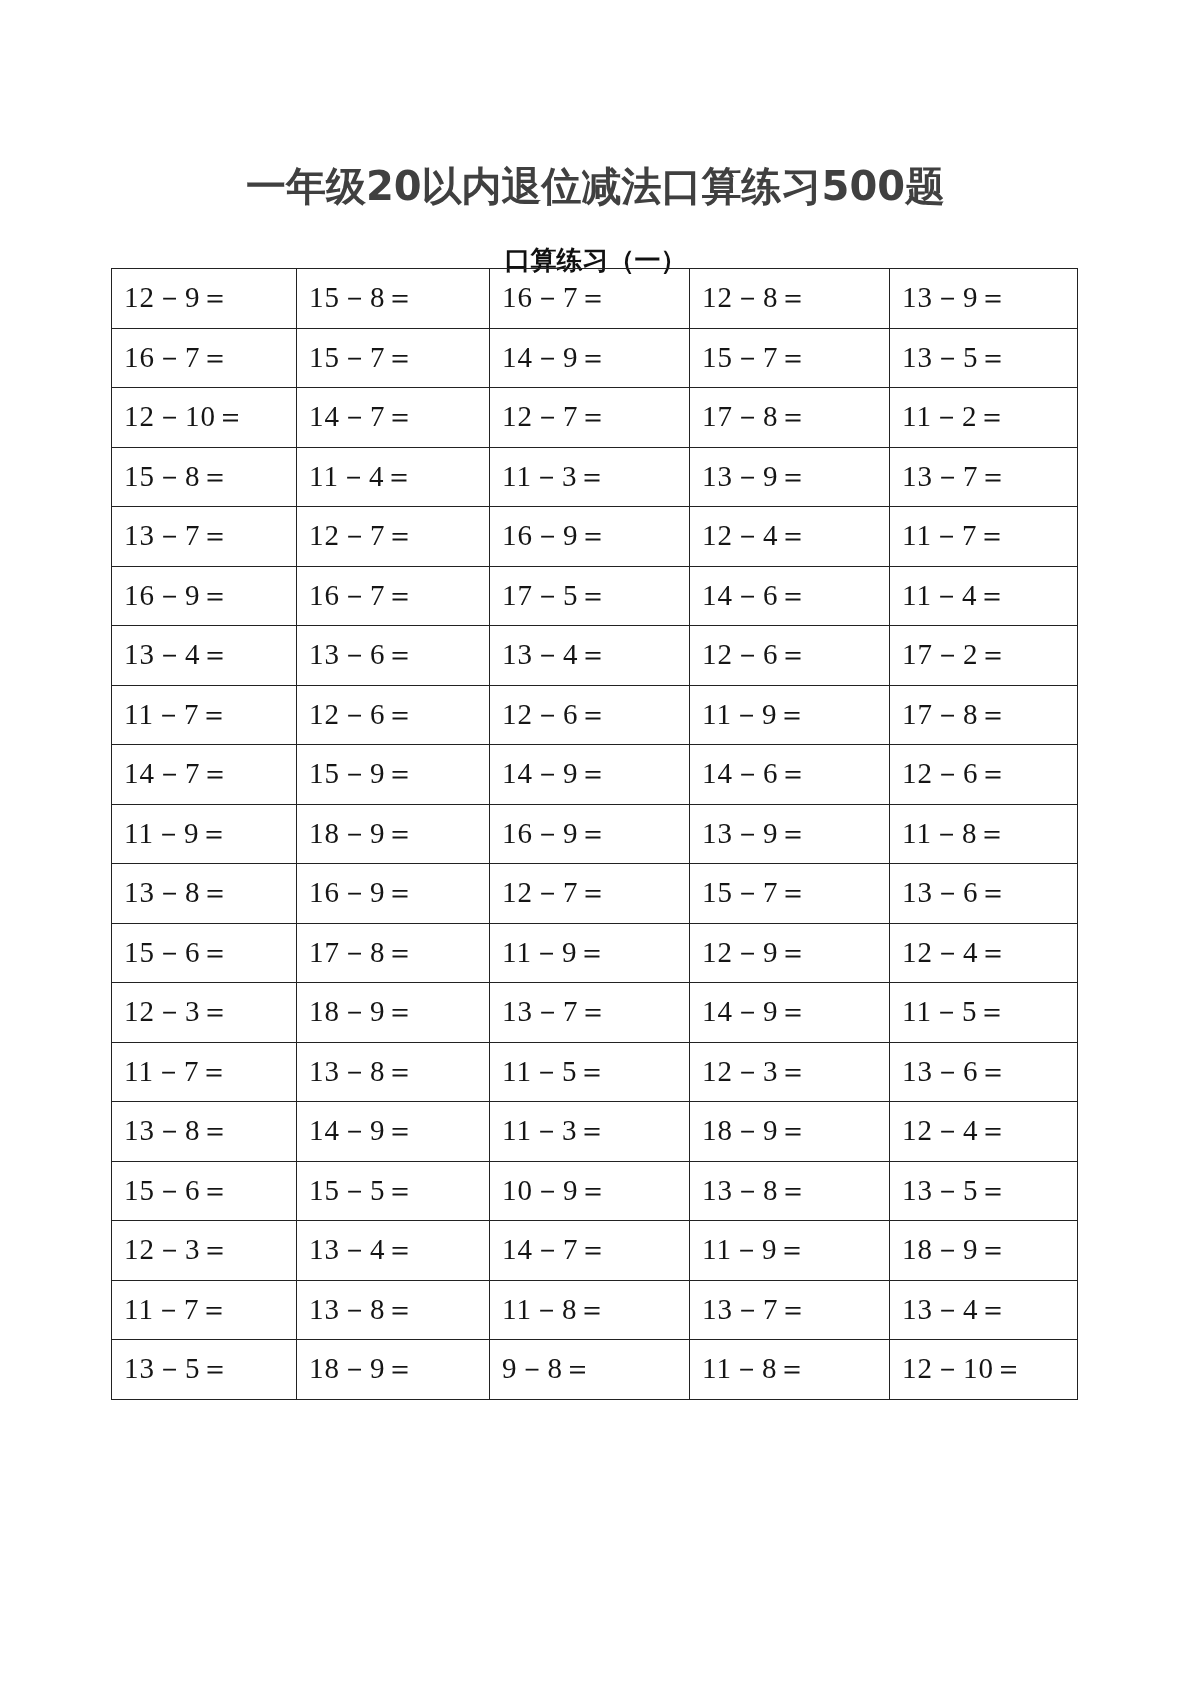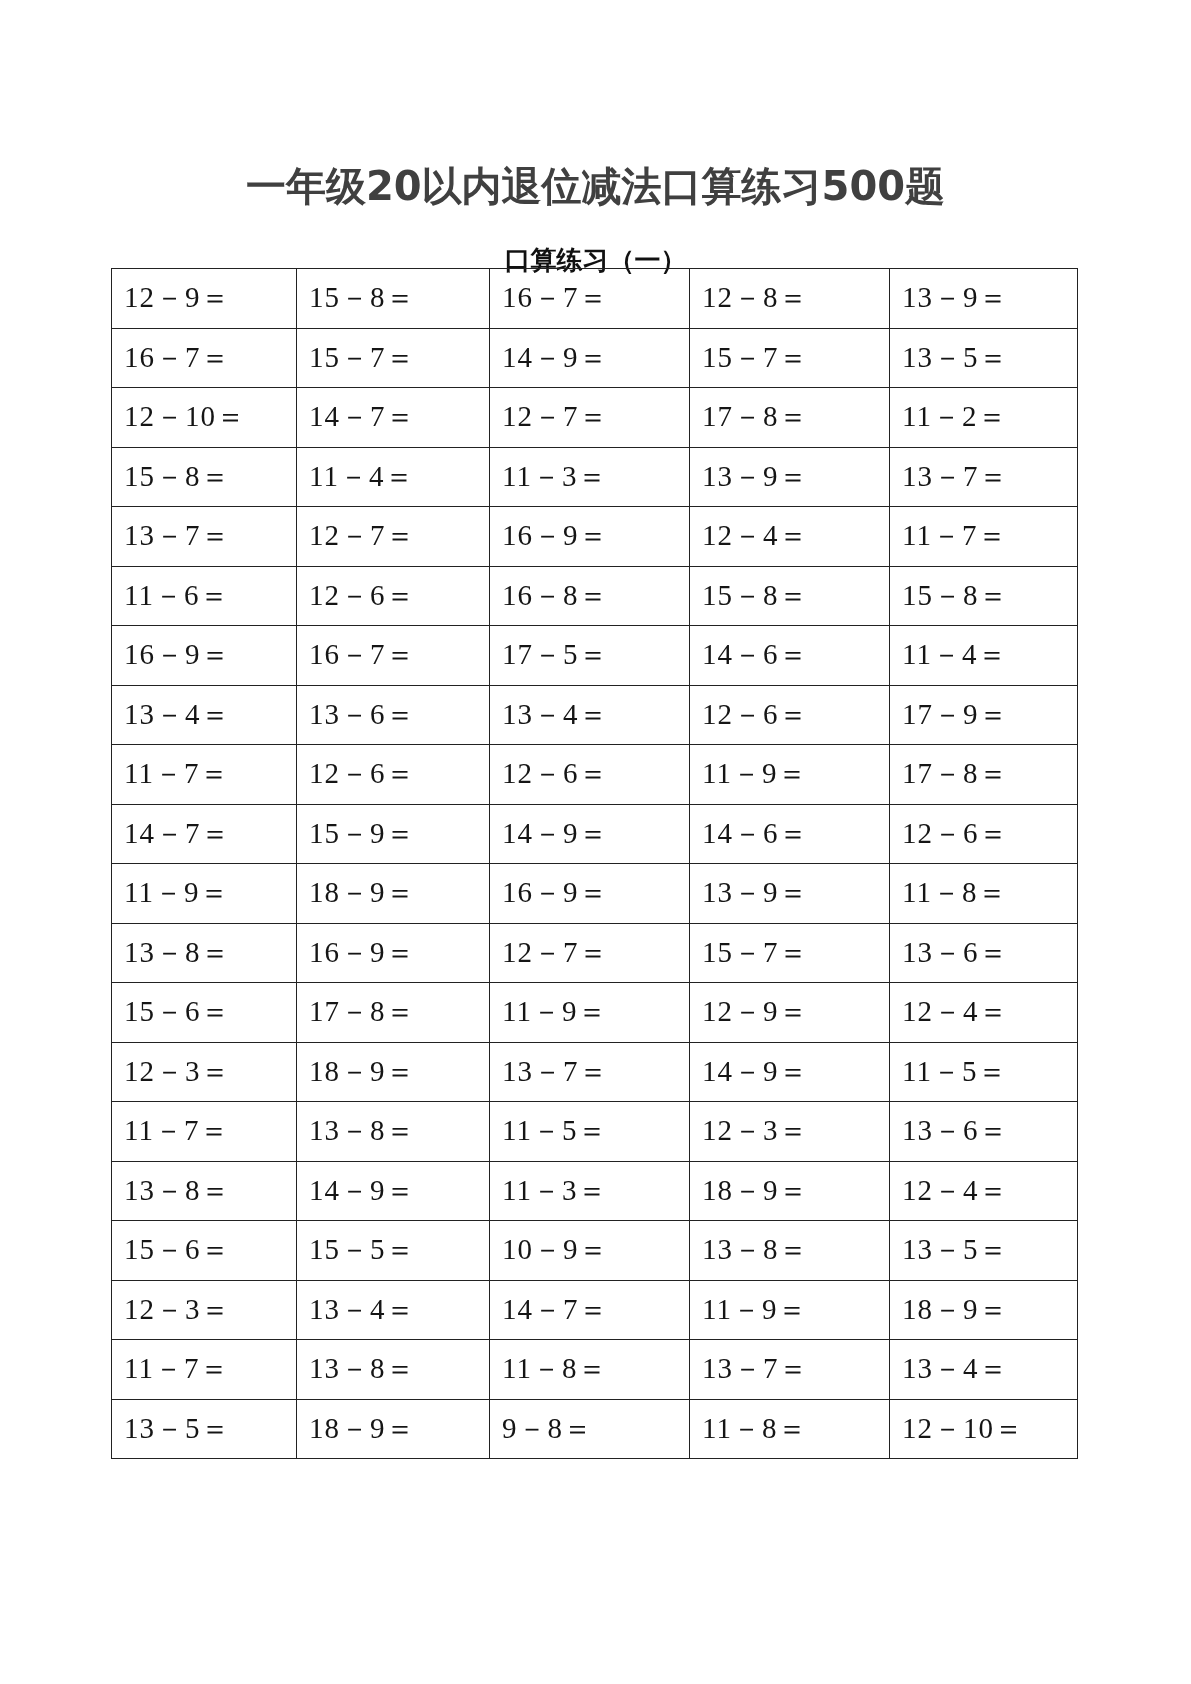--- a/index.html
+++ b/index.html
@@ -54,39 +54,32 @@
         <td>13－7＝</td>
       </tr>
       <tr>
         <td>13－7＝</td>
         <td>12－7＝</td>
         <td>16－9＝</td>
         <td>12－4＝</td>
         <td>11－7＝</td>
       </tr>
       <tr>
-        <td>11－6＝</td>
-        <td>12－6＝</td>
-        <td>16－8＝</td>
-        <td>15－8＝</td>
-        <td>15－8＝</td>
-      </tr>
-      <tr>
         <td>16－9＝</td>
         <td>16－7＝</td>
         <td>17－5＝</td>
         <td>14－6＝</td>
         <td>11－4＝</td>
       </tr>
       <tr>
         <td>13－4＝</td>
         <td>13－6＝</td>
         <td>13－4＝</td>
         <td>12－6＝</td>
-        <td>17－9＝</td>
+        <td>17－2＝</td>
       </tr>
       <tr>
         <td>11－7＝</td>
         <td>12－6＝</td>
         <td>12－6＝</td>
         <td>11－9＝</td>
         <td>17－8＝</td>
       </tr>
       <tr>
         <td>14－7＝</td>

